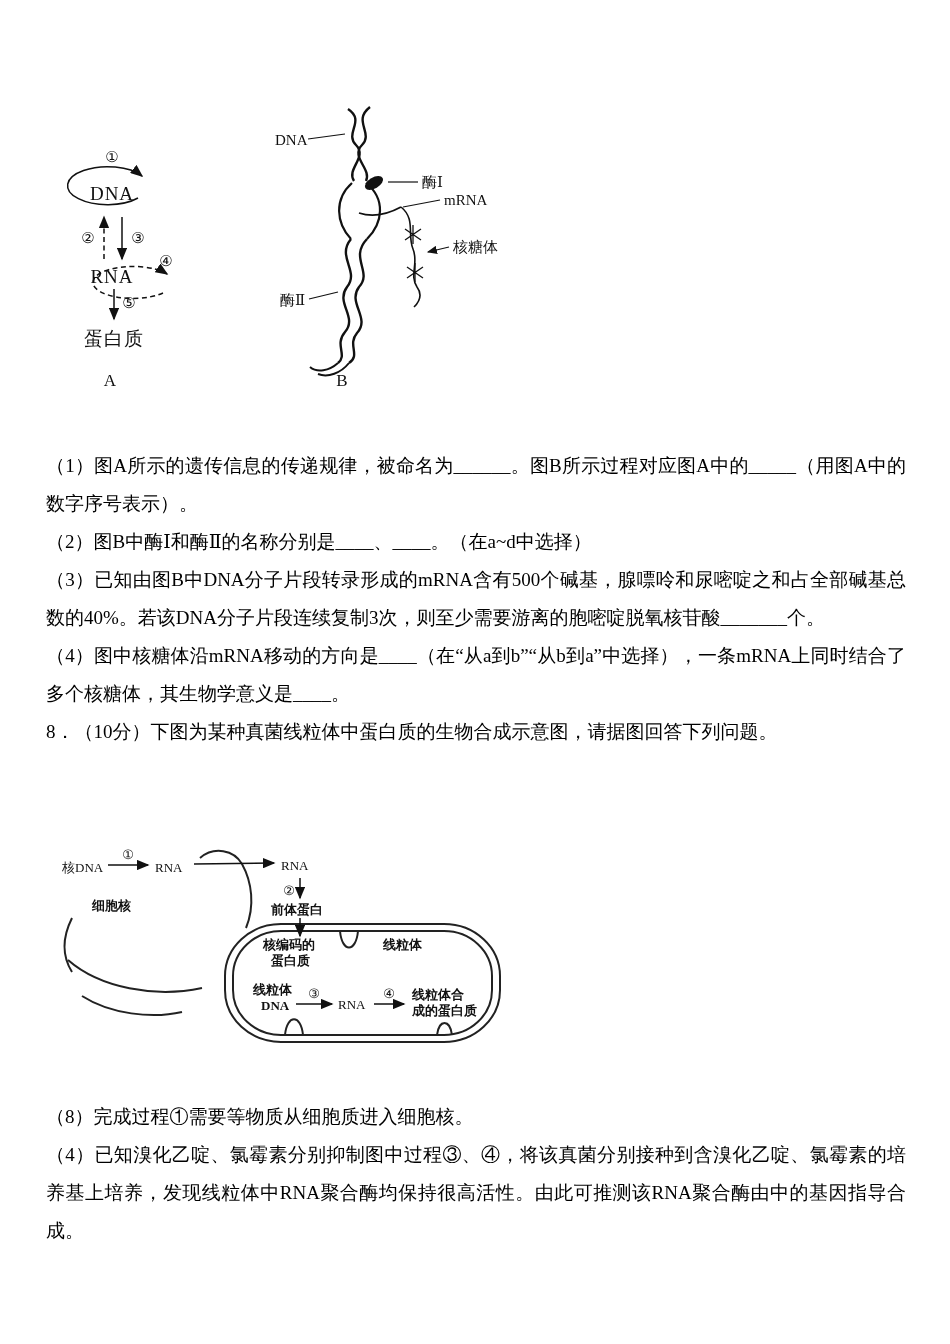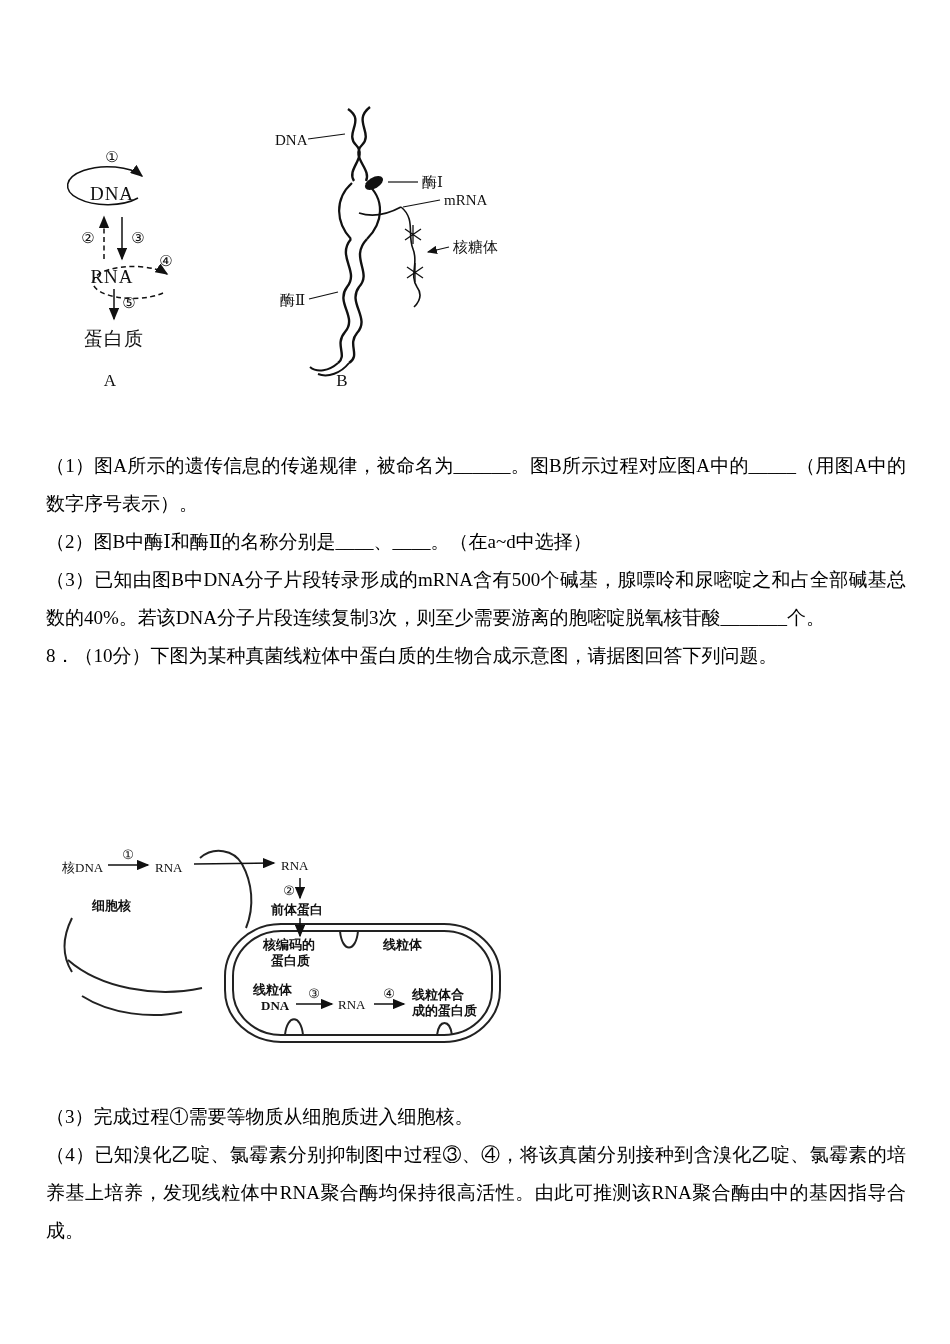--- a/index.html
+++ b/index.html
@@ -86,20 +86,21 @@
       <text x="403" y="157" class="lbl15">核糖体</text>
       <text x="230" y="210" class="lbl15">酶Ⅱ</text>
       <text x="292" y="291" text-anchor="middle" class="cap">B</text>
     </g>
   </svg>
 
   <div id="tb1" class="tb">
     <p>（1）图A所示的遗传信息的传递规律，被命名为______。图B所示过程对应图A中的_____（用图A中的数字序号表示）。</p>
     <p>（2）图B中酶Ⅰ和酶Ⅱ的名称分别是____、____。（在a~d中选择）</p>
     <p>（3）已知由图B中DNA分子片段转录形成的mRNA含有500个碱基，腺嘌呤和尿嘧啶之和占全部碱基总数的40%。若该DNA分子片段连续复制3次，则至少需要游离的胞嘧啶脱氧核苷酸_______个。</p>
+    <p>（4）图中核糖体沿mRNA移动的方向是____（在“从a到b”“从b到a”中选择），一条mRNA上同时结合了多个核糖体，其生物学意义是____。</p>
     <p>8．（10分）下图为某种真菌线粒体中蛋白质的生物合成示意图，请据图回答下列问题。</p>
   </div>
 
   <svg id="fig2" class="fig" width="480" height="212" viewBox="0 0 480 212">
     <defs>
       <marker id="ah2" markerWidth="9" markerHeight="7" refX="7.5" refY="3.5" orient="auto">
         <path d="M0,0 L8.5,3.5 L0,7 Z" fill="#111"></path>
       </marker>
     </defs>
 
@@ -142,17 +143,17 @@
       <text x="211" y="162" class="lbl13b">DNA</text>
       <text x="264" y="150" text-anchor="middle" class="lbl13">③</text>
       <text x="288" y="161" class="lbl13">RNA</text>
       <text x="339" y="150" text-anchor="middle" class="lbl13">④</text>
       <text x="362" y="151" class="lbl13b">线粒体合</text>
       <text x="362" y="167" class="lbl13b">成的蛋白质</text>
     </g>
   </svg>
 
   <div id="tb2" class="tb">
-    <p>（3）完成过程①需要等物质从细胞质进入细胞核。</p>
+    <p>（8）完成过程①需要等物质从细胞质进入细胞核。</p>
     <p>（4）已知溴化乙啶、氯霉素分别抑制图中过程③、④，将该真菌分别接种到含溴化乙啶、氯霉素的培养基上培养，发现线粒体中RNA聚合酶均保持很高活性。由此可推测该RNA聚合酶由中的基因指导合成。</p>
   </div>
 
 </div>
 
 </body></html>

